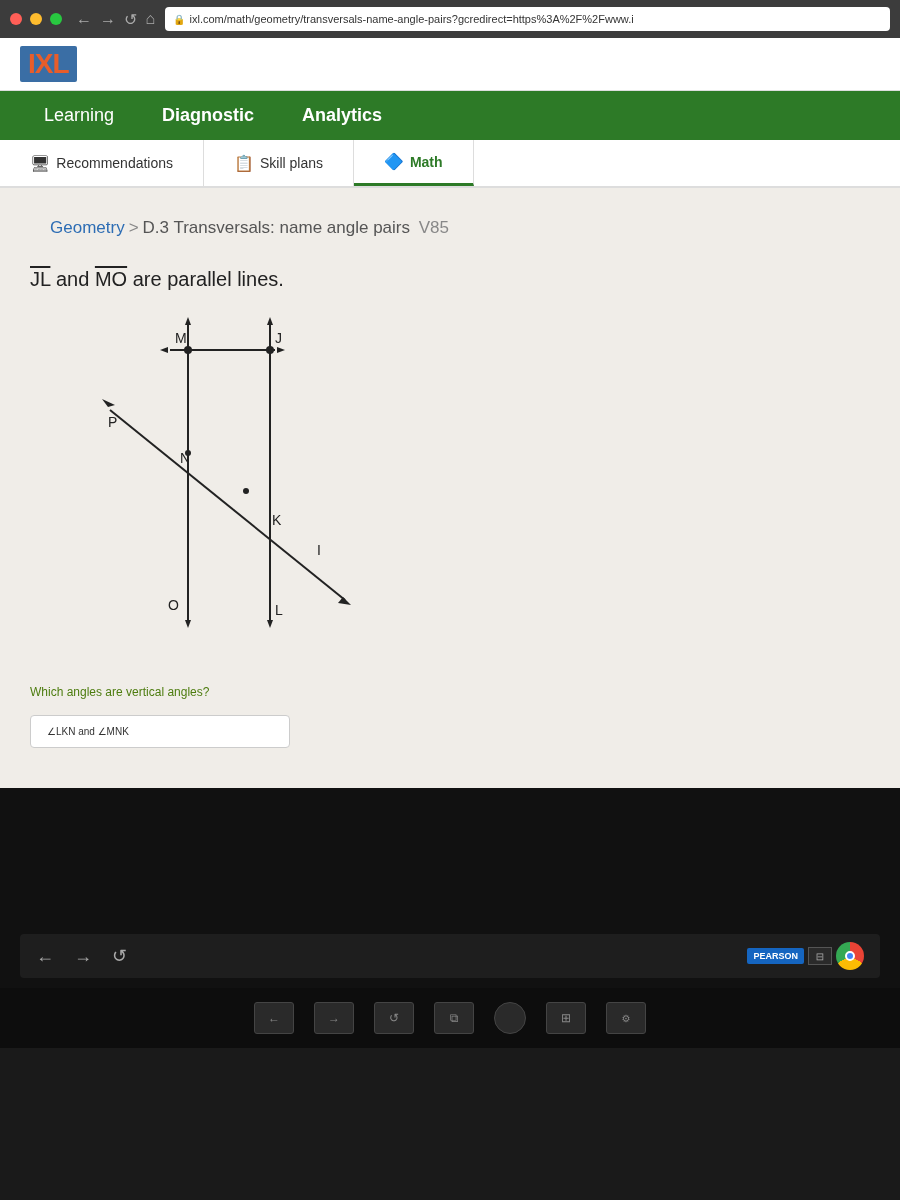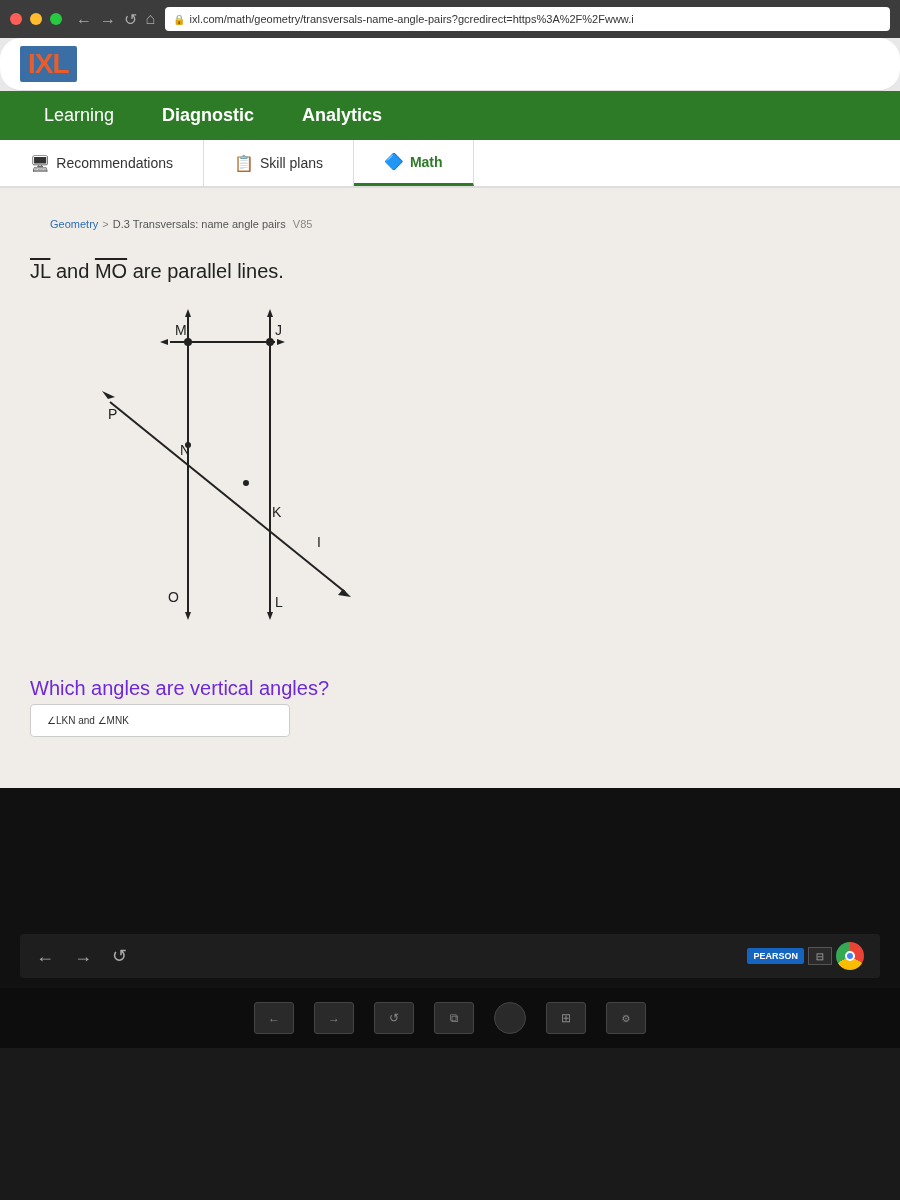--- a/index.html
+++ b/index.html
@@ -55,21 +55,20 @@
     }
 
     
     .ixl-header {
       background: #fff;
       padding: 8px 20px;
       display: flex;
       align-items: center;
       gap: 16px;
       border-bottom: 1px solid #ddd;
-      border-radius: 21px;
     }
     .ixl-logo {
       font-size: 28px;
       font-weight: 900;
       color: #fff;
       background: #3a6ea5;
       padding: 2px 8px;
       border-radius: 2px;
       letter-spacing: -1px;
     }
@@ -132,21 +131,21 @@
     .sub-nav-item.active {
       color: #2d7a27;
       font-weight: 600;
       border-bottom: 3px solid #2d7a27;
     }
     .sub-nav-icon { font-size: 16px; }
 
     
     .breadcrumb {
       padding: 10px 20px;
-      font-size: 11px;
+      font-size: 17px;
       color: #555;
       background: #f0ede8;
       display: flex;
       align-items: flex-end;
       gap: 4px;
     }
     .breadcrumb a { color: #2d6db4; text-decoration: none; }
     .breadcrumb-sep { color: #888; }
 
     
@@ -171,23 +170,23 @@
       width: 340px;
       height: 340px;
     }
 
     .diagram-svg {
       position: absolute;
       top: 0; left: 0;
     }
 
     .question-text {
-      font-size: 20px;
-      color: #6d28d9;
-      margin-bottom: 4px;
+      font-size: 12px;
+      color: #4d7c0f;
+      margin-bottom: 16px;
       font-weight: 400;
     }
 
     .answer-box {
       background: #fff;
       border: 1px solid #ccc;
       border-radius: 4px;
       padding: 10px 16px;
       font-size: 14px;
       color: #333;

